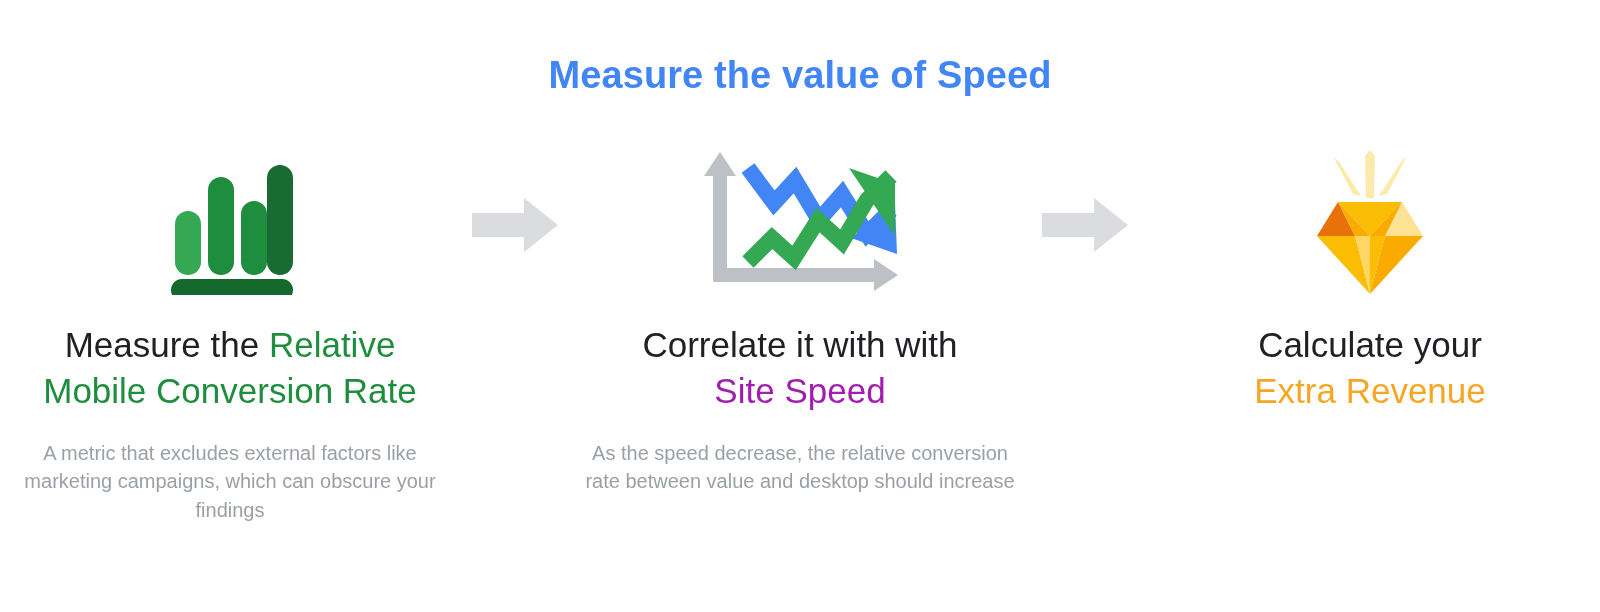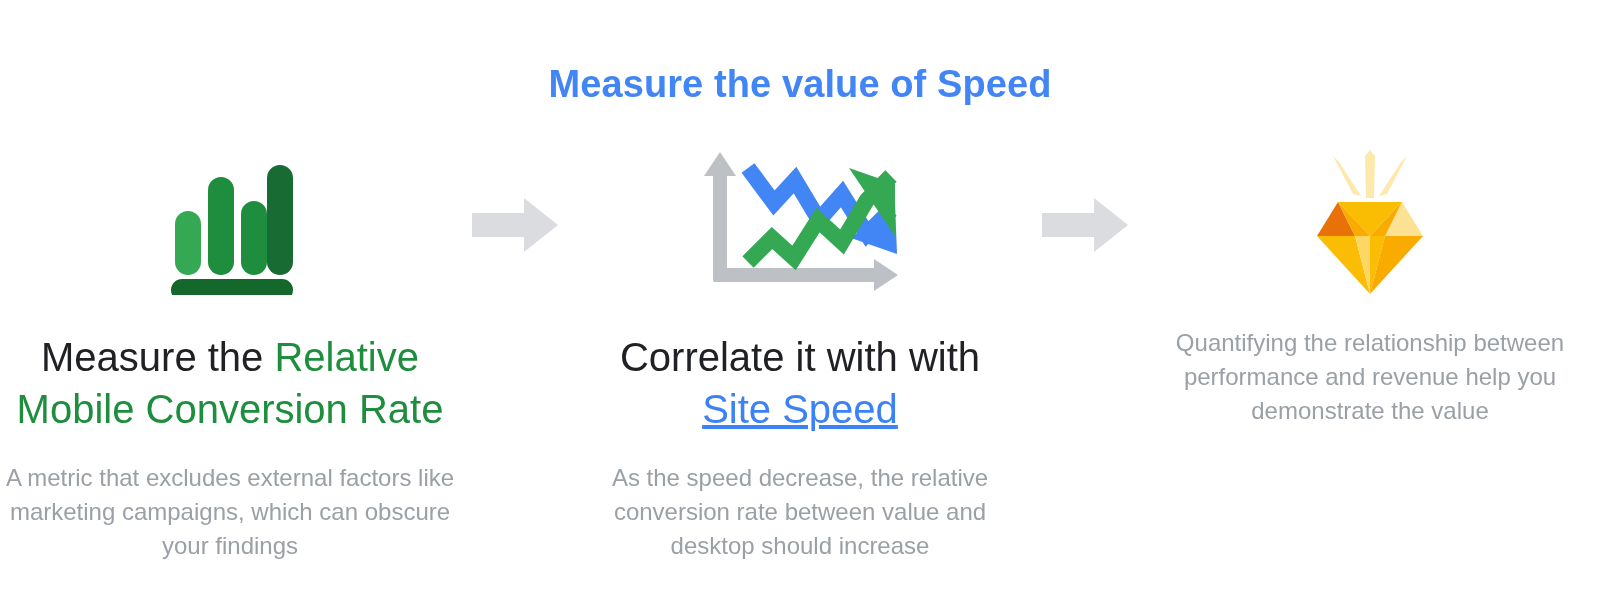--- a/index.html
+++ b/index.html
@@ -19,21 +19,21 @@
     position: relative;
     width: 1600px;
     height: 612px;
     background: #ffffff;
     box-sizing: border-box;
   }
 
   
   .title {
     position: absolute;
-    top: 62px;
+    top: 53px;
     left: 0;
     width: 1600px;
     text-align: center;
     font-size: 38px;
     font-weight: 700;
     letter-spacing: 0.1px;
     color: #4285F4;
     line-height: 1.2;
   }
 
@@ -65,35 +65,35 @@
   .connector {
     width: 110px;
     height: 150px;
     display: flex;
     align-items: center;
     justify-content: center;
     flex: none;
   }
 
   .heading {
-    margin-top: 31px;
-    font-size: 40px;
+    margin-top: 22px;
+    font-size: 35px;
     line-height: 1.3;
     color: #202124;
     text-align: center;
     font-weight: 400;
     max-width: 430px;
   }
   .heading .accent-green  { color: #1E8E3E; }
-  .heading .accent-blue   { color: #3b82f6; text-decoration: underline; }
+  .heading .accent-blue   { color: #a21caf; }
   .heading .accent-orange { color: #F5A623; }
 
   .description {
     margin-top: 26px;
-    font-size: 24px;
+    font-size: 20px;
     line-height: 1.42;
     color: #9AA0A6;
     text-align: center;
     max-width: 450px;
     font-weight: 400;
   }
 </style>
 </head>
 <body>
 
@@ -183,18 +183,21 @@
           <path d="M60 86 L43 52 L75 86 Z" fill="#F9AB00"></path>
           <path d="M90 86 L107 52 L75 86 Z" fill="#F9AB00"></path>
 
           <path d="M22 86 L75 144 L60 86 Z" fill="#FBBC04"></path>
           <path d="M60 86 L75 144 L75 86 Z" fill="#FDD663"></path>
           <path d="M75 86 L75 144 L90 86 Z" fill="#FBBC04"></path>
           <path d="M90 86 L75 144 L128 86 Z" fill="#F9AB00"></path>
         </svg>
       </div>
 
-
-      <div class="description">Quantifying the relationship between performance and revenue help you demonstrate the value</div>
+      <div class="heading">
+        <span>Calculate your</span><br>
+        <span class="accent-orange">Extra Revenue</span>
+      </div>
+
     </div>
 
   </div>
 </div>
 
 </body></html>

